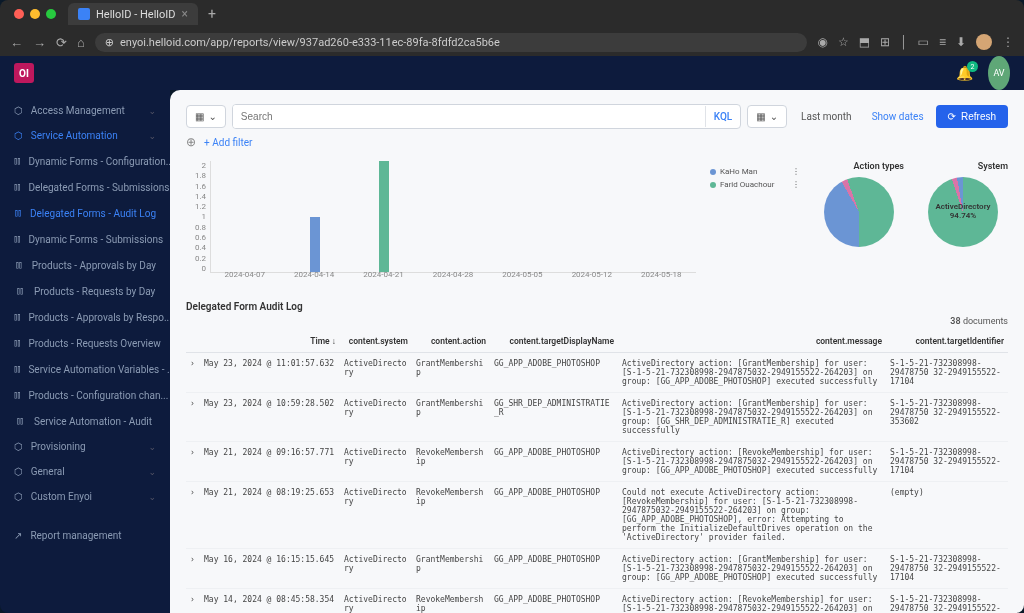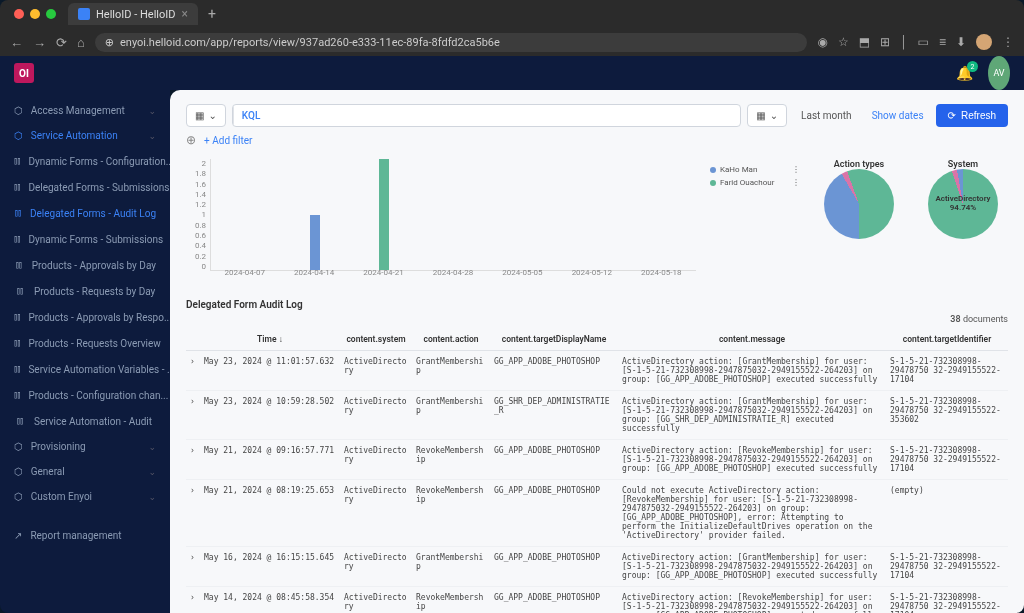--- a/index.html
+++ b/index.html
@@ -64,32 +64,32 @@
 .plot { position: absolute; left: 24px; right: 0; top: 0; bottom: 18px; border-left: 1px solid #ddd; border-bottom: 1px solid #ddd; display: flex; align-items: flex-end; }
 .barcol { flex: 1; display: flex; justify-content: center; align-items: flex-end; height: 100%; }
 .bar { width: 10px; }
 .x-axis { position: absolute; left: 24px; right: 0; bottom: 12px; display: flex; font-size: 8px; color: #888; }
 .x-axis span { flex: 1; text-align: center; }
 .legend-col { width: 90px; font-size: 8px; color: #555; padding-top: 6px; }
 .legend-col div { display: flex; align-items: center; gap: 4px; margin-bottom: 4px; justify-content: space-between; }
 .legend-dot { width: 6px; height: 6px; border-radius: 50%; display: inline-block; }
 
 .pie-section { width: 90px; text-align: center; }
-.pie-title { font-size: 9px; font-weight: 600; margin-bottom: 0; color: #333; text-align: center; }
+.pie-title { font-size: 9px; font-weight: 600; margin-bottom: 6px; color: #333; text-align: right; }
 .pie { width: 70px; height: 70px; border-radius: 50%; margin: 0 auto; position: relative; }
 .pie.actions { background: conic-gradient(#5eb796 0deg 180deg, #6b95d4 180deg 330deg, #d974a8 330deg 340deg, #5eb796 340deg 360deg); }
 .pie.system { background: conic-gradient(#5eb796 0deg 341deg, #d974a8 341deg 350deg, #6b95d4 350deg 360deg); }
 .pie-label { position: absolute; top: 50%; left: 50%; transform: translate(-50%, -50%); font-size: 8px; font-weight: 600; text-align: center; line-height: 1.1; }
 
 
 .table-title { font-size: 10px; font-weight: 600; margin-bottom: 4px; }
 .doc-count { text-align: right; font-size: 9px; color: #555; margin-bottom: 4px; }
 .doc-count b { font-weight: 600; }
 .log-table { width: 100%; border-collapse: collapse; font-size: 8.5px; table-layout: fixed; }
-.log-table th { text-align: center; padding: 6px 4px; border-bottom: 1px solid #e0e3e8; font-weight: 600; color: #333; }
+.log-table th { text-align: right; padding: 6px 4px; border-bottom: 1px solid #e0e3e8; font-weight: 600; color: #333; }
 .log-table td { padding: 6px 4px; border-bottom: 1px solid #eef0f3; vertical-align: top; font-family: "Menlo", "Consolas", monospace; font-size: 8px; color: #444; word-wrap: break-word; }
 .log-table td.msg { font-family: "Menlo", monospace; }
 .expand { color: #888; cursor: pointer; }
 .col-exp { width: 14px; }
 .col-time { width: 140px; }
 .col-sys { width: 72px; }
 .col-act { width: 78px; }
 .col-tgt { width: 128px; }
 .col-msg { width: auto; }
 .col-id { width: 122px; }
@@ -238,20 +238,21 @@
   </div>
 
   <div class="content">
 
     <div class="toolbar">
       <div class="tbtn">
           <span>▦</span>
           <span>⌄</span>
         </div>
       <div class="search-wrap">
+        <input type="text" placeholder="Search" style="">
         <span class="kql">KQL</span>
       </div>
       <div class="tbtn">
           <span>▦</span>
           <span>⌄</span>
         </div>
       <div class="tbtn" style="border:none;background:none">
           <span>Last month</span>
         </div>
       <span class="show-dates">Show dates</span>

